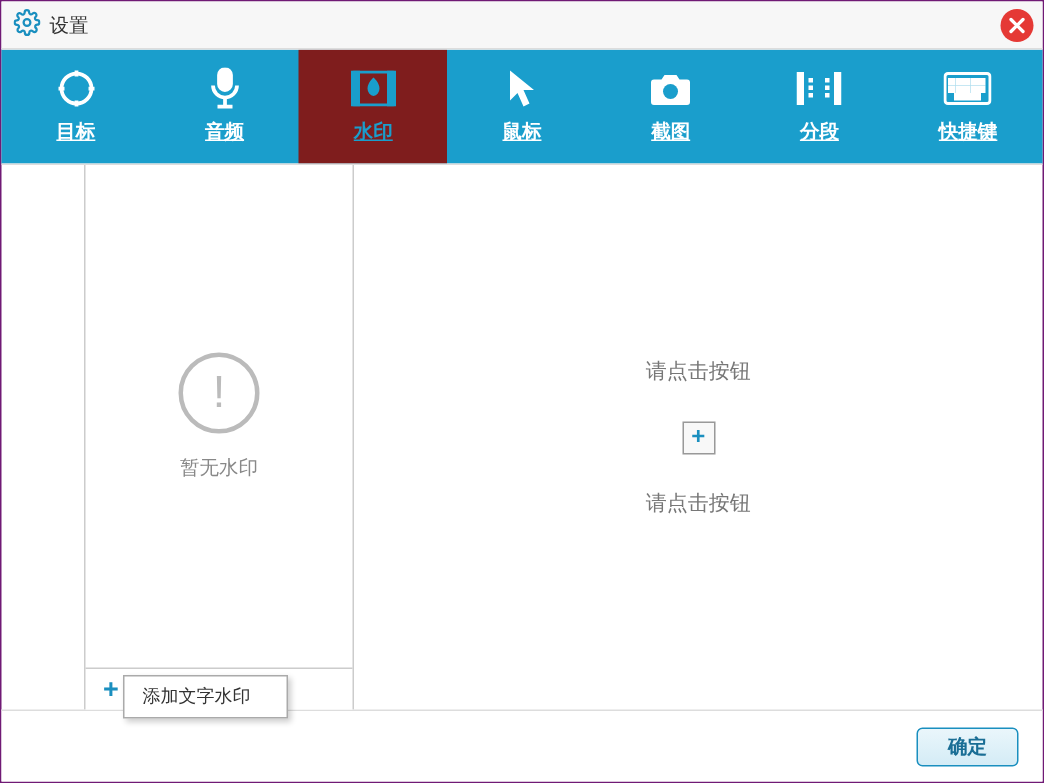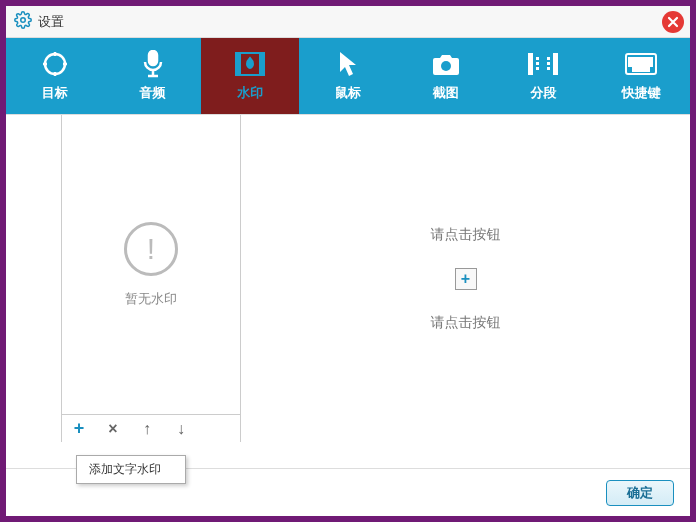--- a/index.html
+++ b/index.html
@@ -1,51 +1,51 @@
 <!DOCTYPE html>
 <html><head>
 <meta charset="utf-8">
 <style>
 * { margin: 0; padding: 0; box-sizing: border-box; }
 body { font-family: "Microsoft YaHei", Arial, sans-serif; font-size: 13px; background: #f0f0f0; width: 696px; height: 522px; overflow: hidden; }
 
-.window { width: 696px; height: 522px; background: #fff; border: 6px solid #701a75; display: flex; flex-direction: column; }
+.window { width: 696px; height: 522px; background: #fff; border: 1px solid #701a75; display: flex; flex-direction: column; }
 
 
 .titlebar { height: 32px; background: #f7f7f7; border-bottom: 1px solid #ddd; display: flex; align-items: center; padding: 0 8px; position: relative; }
 .titlebar .gear { color: #1a8fbf; margin-right: 6px; }
 .titlebar .title { color: #333; font-size: 13px; }
 .titlebar .close { position: absolute; right: 6px; width: 22px; height: 22px; border-radius: 50%; background: #e53935; color: #fff; display: flex; align-items: center; justify-content: center; cursor: pointer; font-size: 14px; font-weight: bold; }
 
 
 .tabbar { height: 76px; background: #1a9ecc; display: flex; }
 .tab { flex: 1; display: flex; flex-direction: column; align-items: center; justify-content: center; color: #fff; cursor: pointer; gap: 6px; }
 .tab.active { background: #7f1d1d; color: #1a9ecc; }
 .tab-icon { height: 28px; display: flex; align-items: center; justify-content: center; }
-.tab-label { font-size: 13px; font-weight: bold; }
+.tab-label { font-size: 13px; font-weight: bold; text-decoration: underline; }
 
 
 .content { flex: 1; display: flex; border-top: 1px solid #ddd; position: relative; }
 .sidepanel { width: 180px; border-right: 1px solid #ccc; border-left: 1px solid #ccc; margin-left: 55px; display: flex; flex-direction: column; background: #fff; }
 .sidepanel-body { flex: 1; display: flex; flex-direction: column; align-items: center; justify-content: center; color: #888; gap: 14px; }
 .empty-icon { width: 54px; height: 54px; border: 3px solid #bbb; border-radius: 50%; display: flex; align-items: center; justify-content: center; font-size: 30px; color: #bbb; }
 .sidepanel-toolbar { height: 28px; border-top: 1px solid #ccc; display: flex; align-items: center; padding: 0 8px; gap: 16px; }
 .tb-btn { width: 18px; text-align: center; color: #666; cursor: pointer; font-size: 16px; font-weight: bold; }
 .tb-btn.add { color: #1a8fbf; font-size: 18px; }
 
 .mainpanel { flex: 1; display: flex; flex-direction: column; align-items: center; justify-content: center; color: #666; gap: 24px; }
 .plus-btn { width: 22px; height: 22px; border: 1px solid #999; background: #f8f8f8; display: flex; align-items: center; justify-content: center; color: #1a8fbf; font-weight: bold; font-size: 16px; cursor: pointer; }
 .mainpanel-txt { font-size: 14px; color: #777; }
 
 
-.footer { height: 48px; border-top: 1px solid #ddd; display: flex; align-items: center; justify-content: flex-end; padding: 0 16px; gap: 10px; background: #fff; margin-top: 26px; }
+.footer { height: 48px; border-top: 1px solid #ddd; display: flex; align-items: center; justify-content: flex-end; padding: 0 16px; gap: 10px; background: #fff; }
 .btn { min-width: 68px; height: 26px; border: 1px solid #1a8fbf; border-radius: 4px; background: linear-gradient(#eaf6fb, #d4ecf6); color: #1a6e95; font-size: 13px; cursor: pointer; display: flex; align-items: center; justify-content: center; font-weight: bold; }
 
 
-.popup { position: absolute; left: 70px; top: 340px; width: 110px; background: #fff; border: 1px solid #aaa; box-shadow: 2px 2px 4px rgba(0,0,0,0.2); z-index: 10; }
+.popup { position: absolute; left: 81px; top: 340px; width: 110px; background: #fff; border: 1px solid #aaa; box-shadow: 2px 2px 4px rgba(0,0,0,0.2); z-index: 10; }
 .popup-item { padding: 5px 12px; font-size: 12px; color: #333; cursor: pointer; }
 </style>
 </head>
 <body>
 
 <div class="window">
 
   <div class="titlebar">
     <span class="gear">
       <svg width="18" height="18" viewBox="0 0 24 24" fill="none" stroke="#1a8fbf" stroke-width="2">

